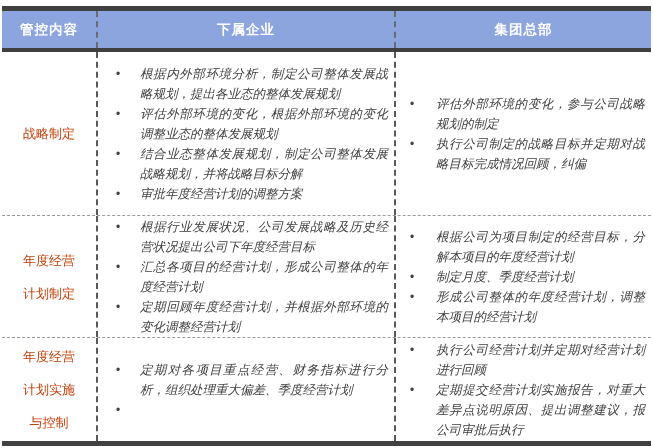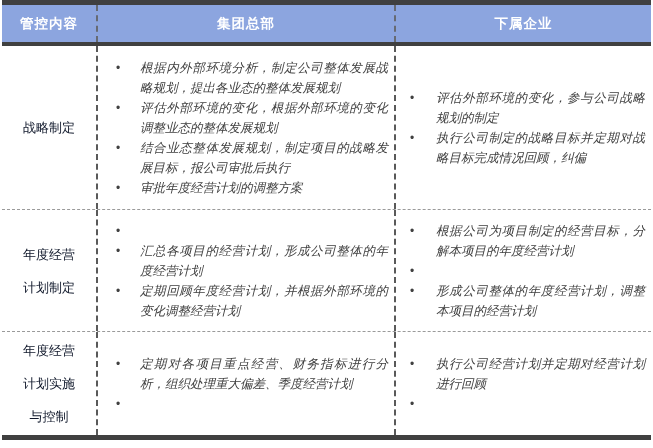--- a/index.html
+++ b/index.html
@@ -1,21 +1,21 @@
 <!DOCTYPE html>
 <html><head>
 <meta charset="utf-8">
 <style>
   html,body{margin:0;padding:0;}
   body{
     width:653px;height:448px;background:#ffffff;
     font-family:"Liberation Sans","DejaVu Sans",sans-serif;
     color:#404040;overflow:hidden;
   }
-  .page{width:649px;margin:0 auto 0 auto;}
+  .page{width:649px;margin:6px auto 0 auto;}
   .bar{background:#404040;}
   .bar.top{height:5px;}
   .bar.mid{height:4px;}
   .bar.bottom{height:5px;}
 
   .grid{display:grid;grid-template-columns:94px 298px 1fr;}
 
   
   .header-row{background:#8CA5DF;height:37px;}
   .header-cell{
@@ -30,21 +30,21 @@
   .row-1{height:163px;}
   .row-2{height:121px;}
   .row-3{height:103px;}
 
   .cell{display:flex;flex-direction:column;justify-content:center;}
   .cell.sep{border-left:2px dashed #595959;}
 
   .label-cell{
     align-items:center;text-align:center;
     font-size:13px;line-height:33px;white-space:pre-line;
-    color:#0f172a;
+    color:#c2410c;
   }
 
   ul.bullets{
     list-style:none;margin:0;padding:0 6px 0 14px;
   }
   .cell-sub ul.bullets{padding-left:10px;}
   ul.bullets li{
     display:flex;align-items:flex-start;
     font-size:12.5px;line-height:20px;color:#404040;
   }
@@ -58,41 +58,41 @@
   }
 </style>
 </head>
 <body>
 
 <div class="page">
   <div class="bar top"></div>
 
   <div class="grid header-row">
     <div class="header-cell">管控内容</div>
+    <div class="header-cell sep">下属企业</div>
     <div class="header-cell sep">集团总部</div>
-    <div class="header-cell sep">下属企业</div>
   </div>
 
   <div class="bar mid"></div>
 
   <div class="grid body-row row-1">
     <div class="cell label-cell">战略制定</div>
     <div class="cell sep cell-hq">
       <ul class="bullets">
           <li>
             <span class="bullet">•</span>
             <span class="bullet-text">根据内外部环境分析，制定公司整体发展战略规划，提出各业态的整体发展规划</span>
           </li>
           <li>
             <span class="bullet">•</span>
             <span class="bullet-text">评估外部环境的变化，根据外部环境的变化调整业态的整体发展规划</span>
           </li>
           <li>
             <span class="bullet">•</span>
-            <span class="bullet-text">结合业态整体发展规划，制定项目的战略发展目标，报公司审批后执行</span>
+            <span class="bullet-text">结合业态整体发展规划，制定公司整体发展战略规划，并将战略目标分解</span>
           </li>
           <li>
             <span class="bullet">•</span>
             <span class="bullet-text">审批年度经营计划的调整方案</span>
           </li>
         </ul>
     </div>
     <div class="cell sep cell-sub">
       <ul class="bullets">
           <li>
@@ -107,39 +107,41 @@
     </div>
   </div>
 
   <div class="grid body-row row-2 dash-top">
     <div class="cell label-cell">年度经营
 计划制定</div>
     <div class="cell sep cell-hq">
       <ul class="bullets">
           <li>
             <span class="bullet">•</span>
+            <span class="bullet-text">根据行业发展状况、公司发展战略及历史经营状况提出公司下年度经营目标</span>
           </li>
           <li>
             <span class="bullet">•</span>
             <span class="bullet-text">汇总各项目的经营计划，形成公司整体的年度经营计划</span>
           </li>
           <li>
             <span class="bullet">•</span>
             <span class="bullet-text">定期回顾年度经营计划，并根据外部环境的变化调整经营计划</span>
           </li>
         </ul>
     </div>
     <div class="cell sep cell-sub">
       <ul class="bullets">
           <li>
             <span class="bullet">•</span>
             <span class="bullet-text">根据公司为项目制定的经营目标，分解本项目的年度经营计划</span>
           </li>
           <li>
             <span class="bullet">•</span>
+            <span class="bullet-text">制定月度、季度经营计划</span>
           </li>
           <li>
             <span class="bullet">•</span>
             <span class="bullet-text">形成公司整体的年度经营计划，调整本项目的经营计划</span>
           </li>
         </ul>
     </div>
   </div>
 
   <div class="grid body-row row-3 dash-top">
@@ -158,19 +160,20 @@
         </ul>
     </div>
     <div class="cell sep cell-sub">
       <ul class="bullets">
           <li>
             <span class="bullet">•</span>
             <span class="bullet-text">执行公司经营计划并定期对经营计划进行回顾</span>
           </li>
           <li>
             <span class="bullet">•</span>
+            <span class="bullet-text">定期提交经营计划实施报告，对重大差异点说明原因、提出调整建议，报公司审批后执行</span>
           </li>
         </ul>
     </div>
   </div>
 
   <div class="bar bottom"></div>
 </div>
 
 </body></html>

